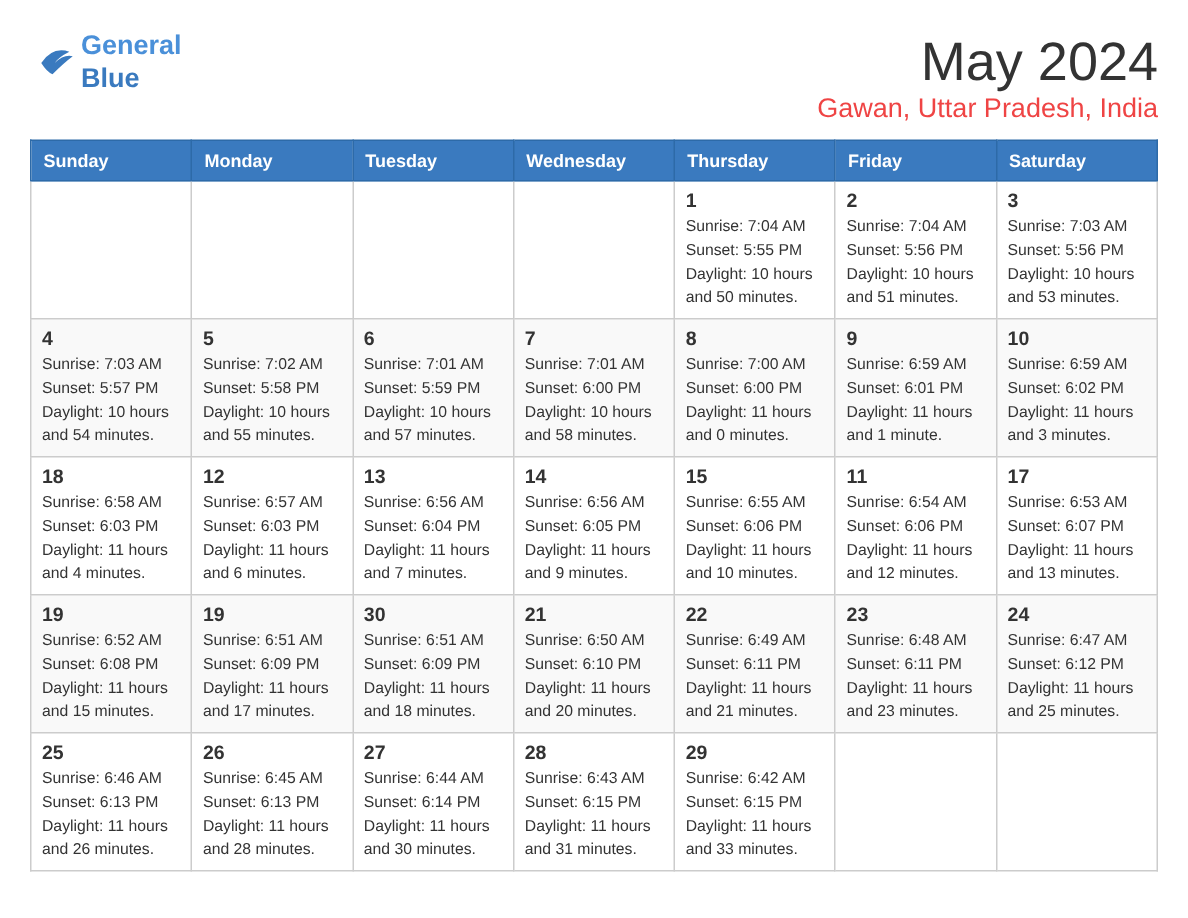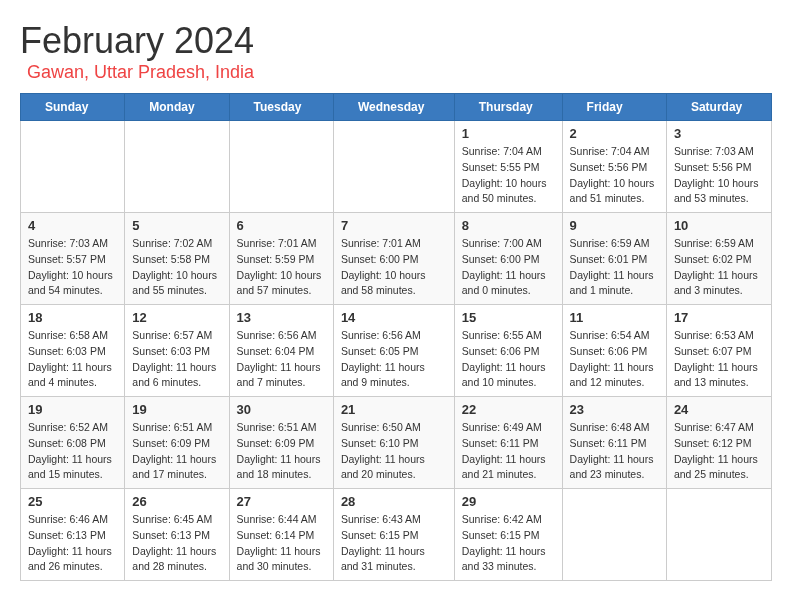--- a/index.html
+++ b/index.html
@@ -50,21 +50,21 @@
     table {
       width: 100%;
       border-collapse: collapse;
       font-size: 11px;
     }
     thead tr {
       background-color: #3a7abf;
       color: white;
     }
     thead th {
-      padding: 6px 24px;
+      padding: 6px 8px;
       text-align: left;
       font-weight: bold;
       font-size: 12px;
       border: 1px solid #2d6aa8;
     }
     tbody tr {
       vertical-align: top;
     }
     tbody td {
       border: 1px solid #ccc;
@@ -91,22 +91,33 @@
       background: #fff;
     }
     .empty-cell {
       background: #fff !important;
     }
   </style>
 </head>
 <body>
 
 <div class="header">
+  <div class="logo">
+    <svg class="logo-bird" viewBox="0 0 40 40">
+      <path d="M10 20 Q20 5 35 10 Q25 15 22 20 Q30 12 38 14 Q30 20 20 30 Q15 28 10 20Z" fill="#3a7abf"></path>
+    </svg>
+    <div>
+      <div class="logo-text">
+        <span>General</span><br>
+        <span style="color:#3a7abf">Blue</span>
+      </div>
+    </div>
+  </div>
   <div class="title-block">
-    <h1>February 2024</h1>
+    <h1>May 2024</h1>
     <h2>Gawan, Uttar Pradesh, India</h2>
   </div>
 </div>
 
 <table>
   <thead>
     <tr>
     <th>Sunday</th>
         <th>Monday</th>
         <th>Tuesday</th>

